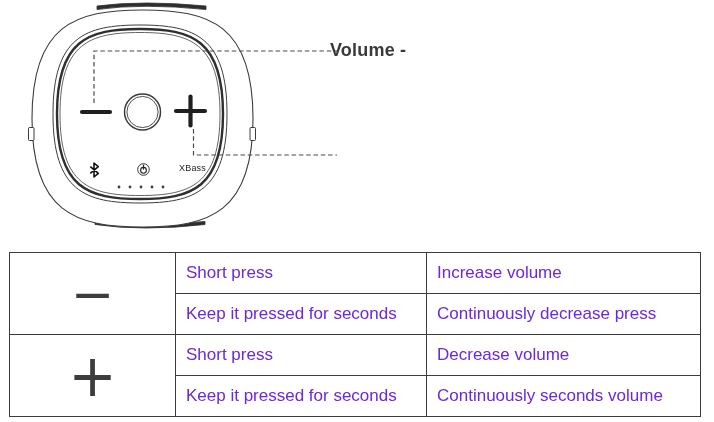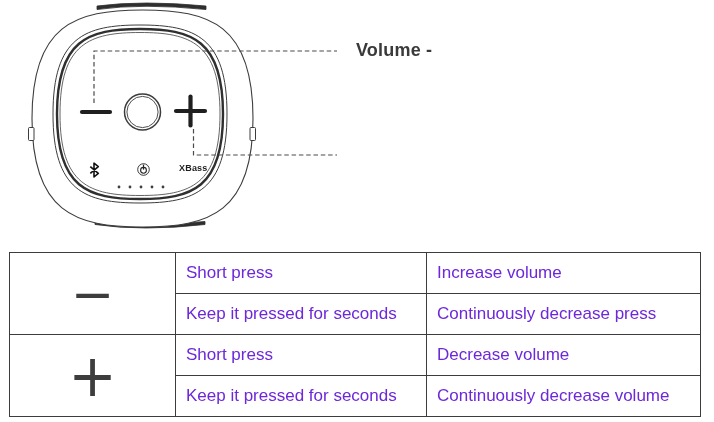--- a/index.html
+++ b/index.html
@@ -7,24 +7,24 @@
     position:relative;width:714px;height:422px;background:#fff;overflow:hidden;
     font-family:"Liberation Sans",sans-serif;
   }
   
   #diagram{position:absolute;left:0;top:0;width:714px;height:248px;}
   #diagram svg{position:absolute;left:0;top:0;}
   .callout-label{
     position:absolute;font-size:18px;font-weight:600;color:#3a3a3a;
     letter-spacing:.2px;white-space:nowrap;
   }
-  #label-vol-minus{left:356px;top:40px;}
+  #label-vol-minus{left:330px;top:40px;}
   #label-vol-plus{left:345px;top:144px;}
   .device-marking{
-    position:absolute;font-size:9px;font-weight:700;color:#1e1e1e;
+    position:absolute;font-size:9px;font-weight:400;color:#1e1e1e;
     letter-spacing:.2px;white-space:nowrap;
   }
   #xbass{left:179px;top:163px;}
   
   #func-table{
     position:absolute;left:9px;top:252px;width:691px;
     border-collapse:collapse;table-layout:fixed;
   }
   #func-table td{
     border:1.5px solid #3c3c3c;height:40px;vertical-align:middle;
@@ -113,18 +113,18 @@
       </tr>
       <tr>
         <td rowspan="2" class="sym-cell">
           <span class="sym-plus">+</span>
         </td>
         <td>Short press</td>
         <td>Decrease volume</td>
       </tr>
       <tr>
         <td>Keep it pressed for seconds</td>
-        <td>Continuously decrease volume</td>
+        <td>Continuously seconds volume</td>
       </tr>
     </tbody>
   </table>
 
 </div>
 
 </body></html>

